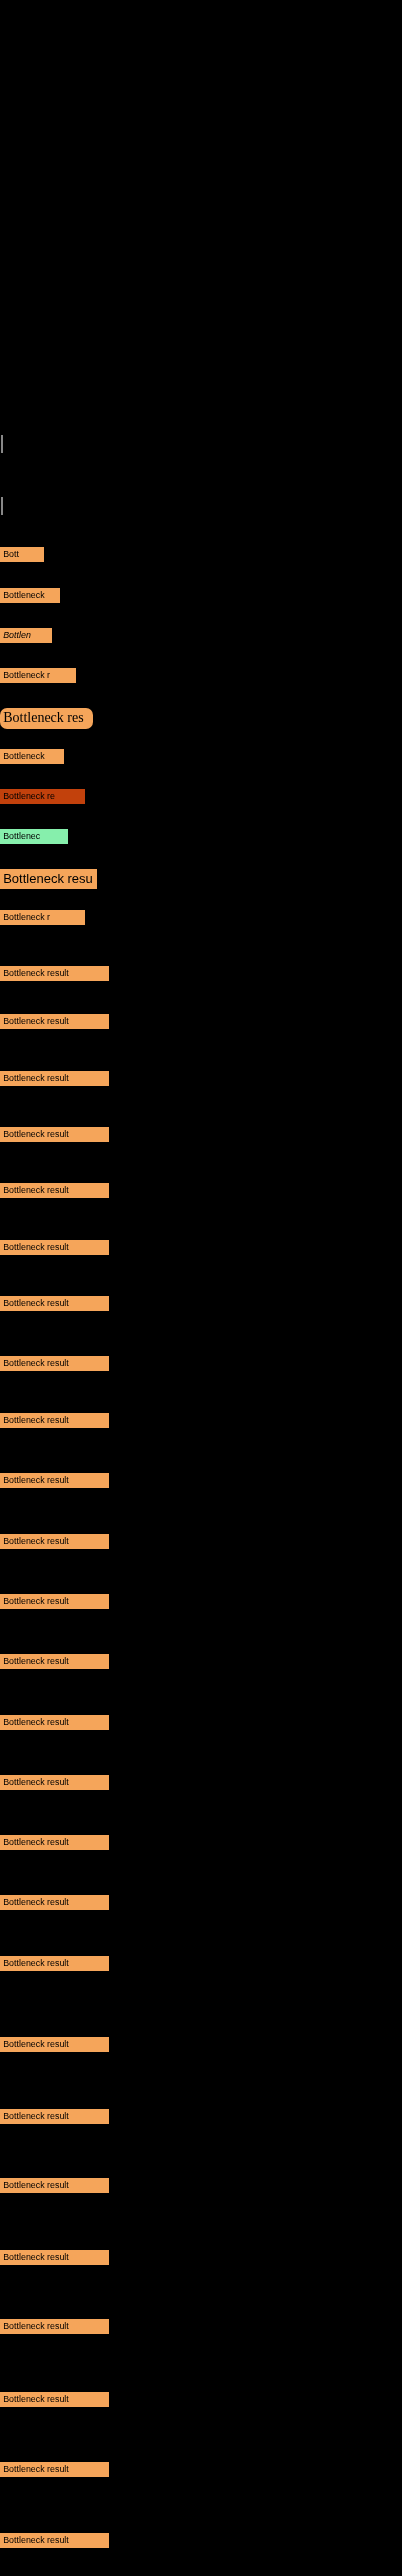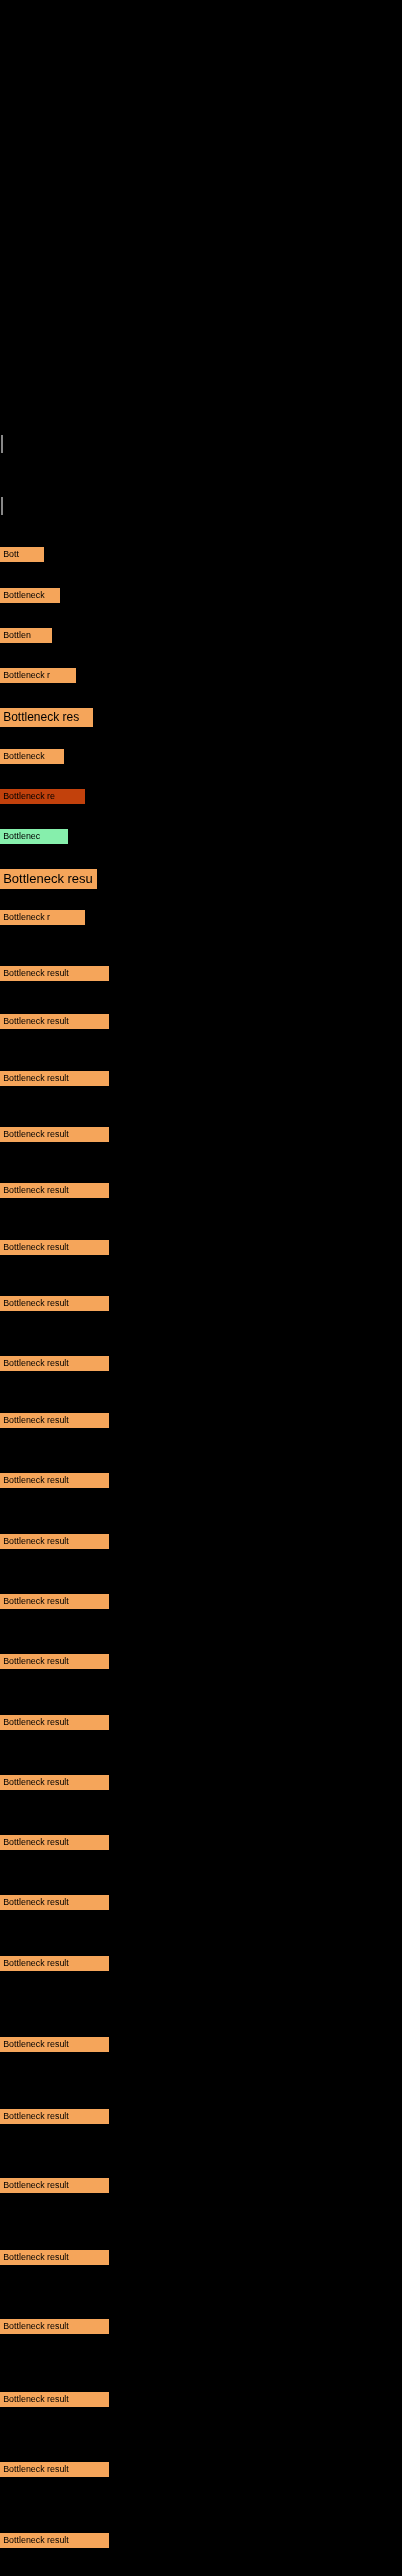--- a/index.html
+++ b/index.html
@@ -37,23 +37,23 @@
   <div class="site-title" style="position:absolute;top:6.4px;left:0;width:100%;text-align:center;color:#b0b0b0;font-size:10.5px;">TheBottlenecker.com</div>
 
   <div style="position:absolute;top:0;left:0;width:403px;height:523px;background:#000;"></div>
 
   <div style="position:absolute;left:0.8px;top:435px;width:2.4px;height:17.7px;background:#888;"></div>
   <div style="position:absolute;left:0.8px;top:497px;width:2.4px;height:17.7px;background:#888;"></div>
 
   <div id="bottleneck-items-container">
       <div style="position: absolute; left: 0px; top: 547px; width: 44px; background-color: rgb(245, 165, 90); color: rgb(0, 0, 0); font-size: 8.9px; padding: 2.4px 3.2px; white-space: nowrap; overflow: hidden; font-family: Arial, sans-serif;">Bott</div>
       <div style="position: absolute; left: 0px; top: 588px; width: 60px; background-color: rgb(245, 165, 90); color: rgb(0, 0, 0); font-size: 8.9px; padding: 2.4px 3.2px; white-space: nowrap; overflow: hidden; font-family: Arial, sans-serif;">Bottleneck</div>
-      <div style="position: absolute; left: 0px; top: 628px; width: 52px; background-color: rgb(245, 165, 90); color: rgb(0, 0, 0); font-size: 8.9px; padding: 2.4px 3.2px; white-space: nowrap; overflow: hidden; font-family: Arial, sans-serif;">Bottlen</div>
+      <div style="position: absolute; left: 0px; top: 628px; width: 52px; background-color: rgb(245, 165, 90); color: rgb(0, 0, 0); font-size: 8.9px; padding: 2.4px 3.2px; white-space: nowrap; overflow: hidden; font-family: Arial, sans-serif; font-style: italic;">Bottlen</div>
       <div style="position: absolute; left: 0px; top: 668px; width: 76px; background-color: rgb(245, 165, 90); color: rgb(0, 0, 0); font-size: 8.9px; padding: 2.4px 3.2px; white-space: nowrap; overflow: hidden; font-family: Arial, sans-serif;">Bottleneck r</div>
-      <div style="position: absolute; left: 0px; top: 708px; width: 93px; background-color: rgb(245, 165, 90); color: rgb(0, 0, 0); font-size: 12px; padding: 2.4px 3.2px; white-space: nowrap; overflow: hidden; font-family: Liberation Sans, sans-serif;">Bottleneck res</div>
+      <div style="position: absolute; left: 0px; top: 708px; width: 93px; background-color: rgb(245, 165, 90); color: rgb(0, 0, 0); font-size: 14px; padding: 2.4px 3.2px; white-space: nowrap; overflow: hidden; font-family: Liberation Serif, serif; border-radius: 7px;">Bottleneck res</div>
       <div style="position: absolute; left: 0px; top: 749px; width: 64px; background-color: rgb(245, 165, 90); color: rgb(0, 0, 0); font-size: 8.9px; padding: 2.4px 3.2px; white-space: nowrap; overflow: hidden; font-family: Arial, sans-serif;">Bottleneck</div>
       <div style="position: absolute; left: 0px; top: 789px; width: 85px; background-color: #c2410c; color: rgb(0, 0, 0); font-size: 8.9px; padding: 2.4px 3.2px; white-space: nowrap; overflow: hidden; font-family: Arial, sans-serif;">Bottleneck re</div>
       <div style="position: absolute; left: 0px; top: 829px; width: 68px; background-color: #86efac; color: rgb(0, 0, 0); font-size: 8.9px; padding: 2.4px 3.2px; white-space: nowrap; overflow: hidden; font-family: Arial, sans-serif;">Bottlenec</div>
       <div style="position: absolute; left: 0px; top: 869px; width: 97px; background-color: rgb(245, 165, 90); color: rgb(0, 0, 0); font-size: 13px; padding: 2.4px 3.2px; white-space: nowrap; overflow: hidden; font-family: Arial, sans-serif;">Bottleneck resu</div>
       <div style="position: absolute; left: 0px; top: 910px; width: 85px; background-color: rgb(245, 165, 90); color: rgb(0, 0, 0); font-size: 8.9px; padding: 2.4px 3.2px; white-space: nowrap; overflow: hidden; font-family: Arial, sans-serif;">Bottleneck r</div>
       <div style="position: absolute; left: 0px; top: 966px; width: 109px; background-color: rgb(245, 165, 90); color: rgb(0, 0, 0); font-size: 8.9px; padding: 2.4px 3.2px; white-space: nowrap; overflow: hidden; font-family: Arial, sans-serif;">Bottleneck result</div>
       <div style="position: absolute; left: 0px; top: 1014px; width: 109px; background-color: rgb(245, 165, 90); color: rgb(0, 0, 0); font-size: 8.9px; padding: 2.4px 3.2px; white-space: nowrap; overflow: hidden; font-family: Arial, sans-serif;">Bottleneck result</div>
       <div style="position: absolute; left: 0px; top: 1071px; width: 109px; background-color: rgb(245, 165, 90); color: rgb(0, 0, 0); font-size: 8.9px; padding: 2.4px 3.2px; white-space: nowrap; overflow: hidden; font-family: Arial, sans-serif;">Bottleneck result</div>
       <div style="position: absolute; left: 0px; top: 1127px; width: 109px; background-color: rgb(245, 165, 90); color: rgb(0, 0, 0); font-size: 8.9px; padding: 2.4px 3.2px; white-space: nowrap; overflow: hidden; font-family: Arial, sans-serif;">Bottleneck result</div>
       <div style="position: absolute; left: 0px; top: 1183px; width: 109px; background-color: rgb(245, 165, 90); color: rgb(0, 0, 0); font-size: 8.9px; padding: 2.4px 3.2px; white-space: nowrap; overflow: hidden; font-family: Arial, sans-serif;">Bottleneck result</div>

